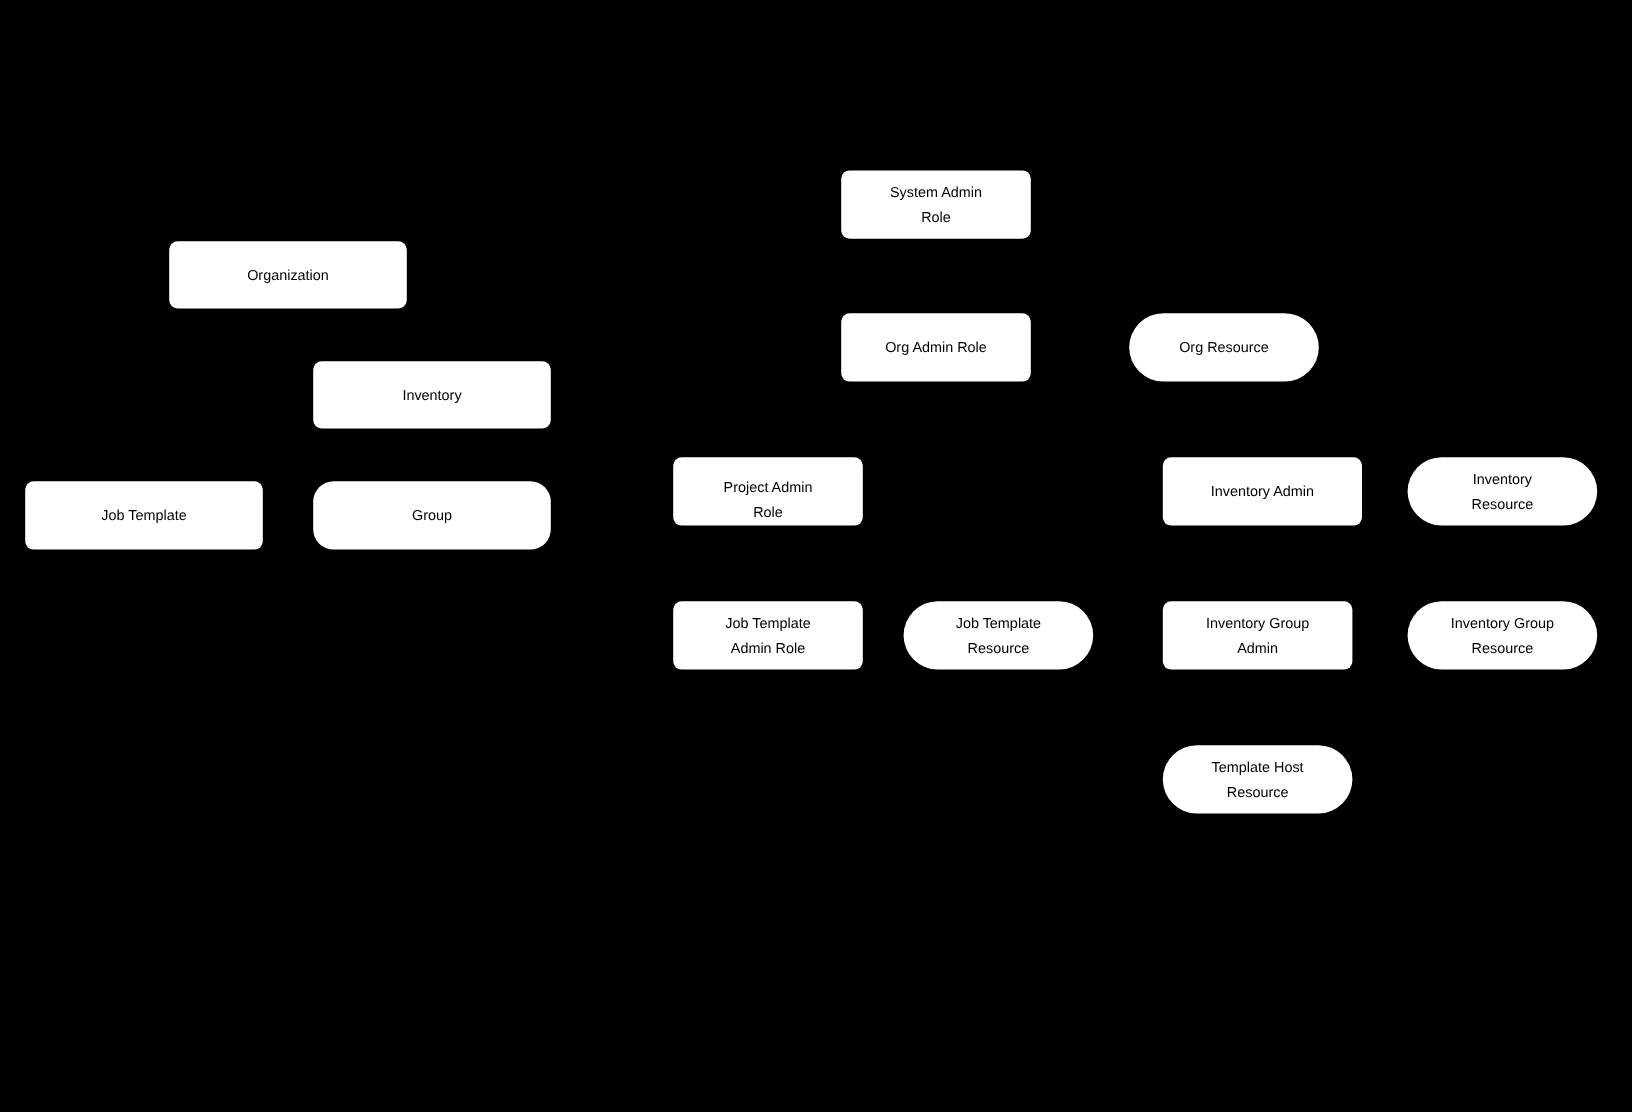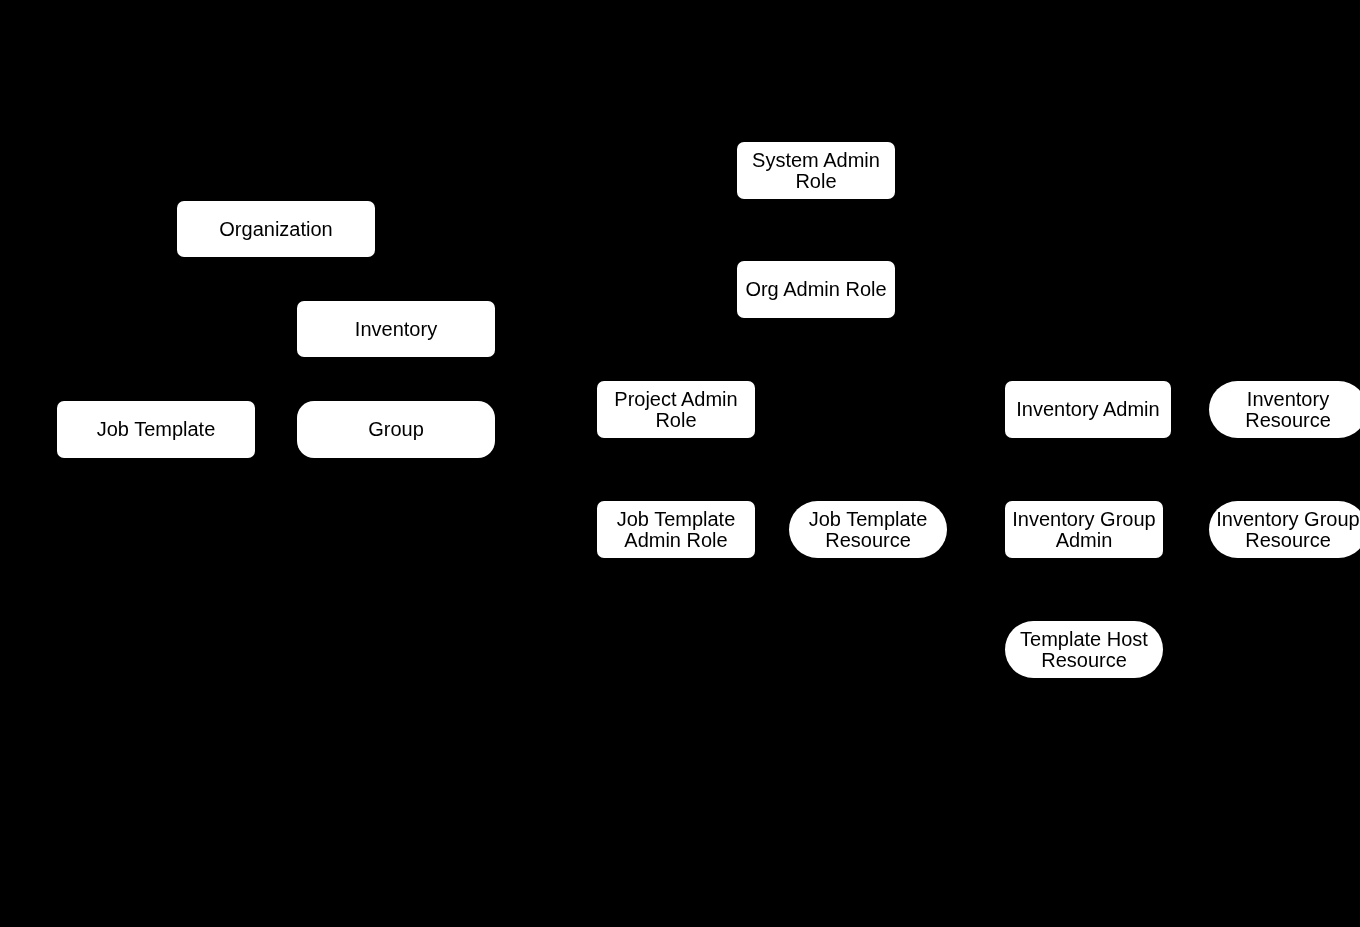--- a/index.html
+++ b/index.html
@@ -17,23 +17,22 @@
   }
   .node {
     position: absolute;
     box-sizing: border-box;
     display: flex;
     align-items: center;
     justify-content: center;
     text-align: center;
     background: var(--fill, #ffffff);
     color: var(--text, #000000);
-    font-size: 20px;
+    font-size: 12px;
     line-height: 21px;
-    margin-left: 36px;
   }
   .node .node-label {
     white-space: pre-line;
     padding: 0 6px;
   }
   .node.rect {
     border-radius: 7px;
   }
   .node.pill {
     border-radius: 28.5px;
@@ -55,21 +54,24 @@
     <div class="node rect" style="left: 261px; top: 401px; width: 198px; height: 57px; border-radius: 17px;">
       <span class="node-label">Group</span>
     </div>
     <div class="node rect" style="left: 701px; top: 142px; width: 158px; height: 57px;">
       <span class="node-label">System Admin
 Role</span>
     </div>
     <div class="node rect" style="left: 701px; top: 261px; width: 158px; height: 57px;">
       <span class="node-label">Org Admin Role</span>
     </div>
-    <div class="node rect" style="left: 561px; top: 381px; width: 158px; height: 57px;">
+    <div class="node pill" style="left: 941px; top: 261px; width: 158px; height: 57px;">
+      <span class="node-label">Org Resource</span>
+    </div>
+    <div class="node rect" style="left: 561px; top: 381px; width: 158px; height: 57px; align-items: flex-end;">
       <span class="node-label">Project Admin
 Role</span>
     </div>
     <div class="node rect" style="left: 969px; top: 381px; width: 166px; height: 57px;">
       <span class="node-label">Inventory Admin</span>
     </div>
     <div class="node pill" style="left: 1173px; top: 381px; width: 158px; height: 57px;">
       <span class="node-label">Inventory
 Resource</span>
     </div>

